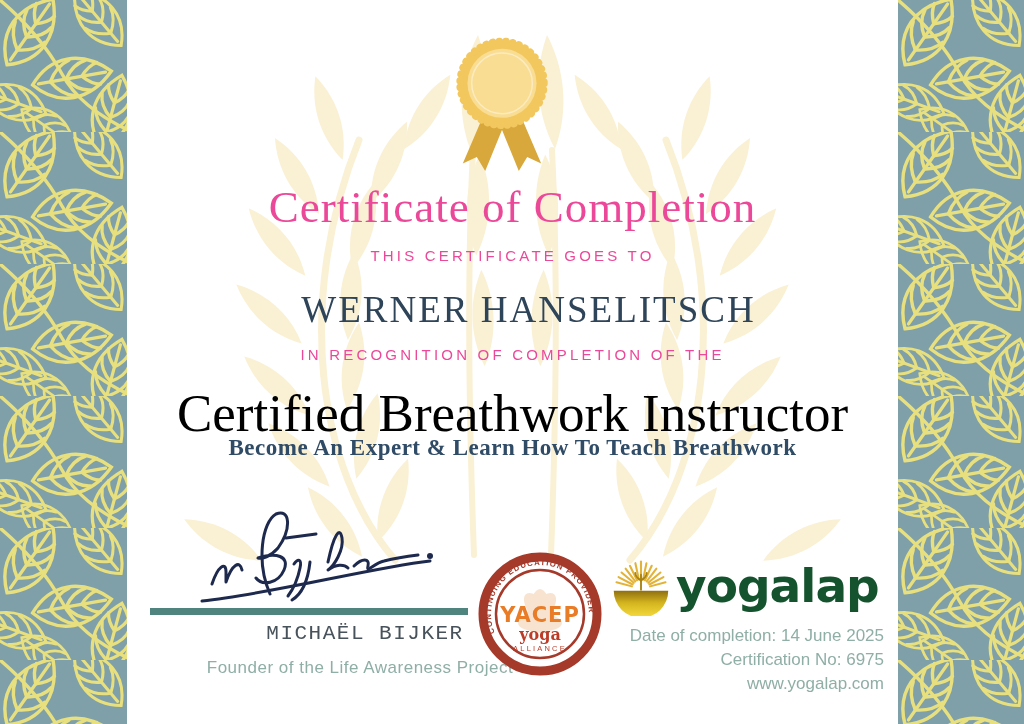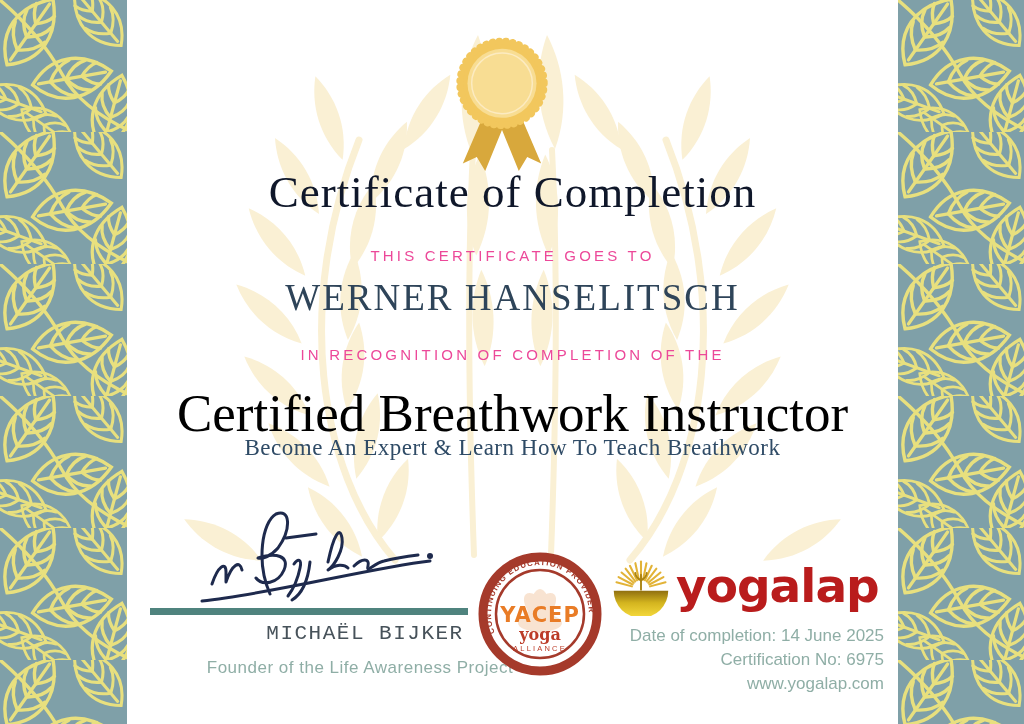--- a/index.html
+++ b/index.html
@@ -3,40 +3,40 @@
 <meta charset="utf-8">
 <style>
   html,body{margin:0;padding:0;background:#ffffff;}
   .page{position:relative;width:1024px;height:724px;background:#ffffff;overflow:hidden;
         font-family:"Liberation Serif", serif;}
   .border-strip{position:absolute;top:0;height:724px;z-index:2;}
   .border-left{left:0;}
   .border-right{right:0;}
   .laurel-svg{position:absolute;left:127px;top:0;width:771px;height:724px;z-index:0;}
   .center-text{position:absolute;left:127px;width:771px;text-align:center;z-index:3;line-height:1.08;}
-  .title{top:168px;font-size:45px;color:#0f172a;letter-spacing:1px;}
+  .title{top:183px;font-size:45px;color:#ec4899;letter-spacing:1px;}
   .eyebrow{font-family:"Liberation Sans", sans-serif;font-size:15px;letter-spacing:3.2px;color:#ec4899;}
   .eyebrow-1{top:248px;}
   .eyebrow-2{top:347px;}
-  .recipient{top:278px;font-size:37px;color:#2E4459;letter-spacing:2px;}
+  .recipient{top:290px;font-size:37px;color:#2E4459;letter-spacing:2px;margin-left:16px;}
   .course{top:385px;font-size:53px;color:#000000;}
-  .course-sub{top:436px;font-size:23px;color:#2F4B66;letter-spacing:0.5px;}
+  .course-sub{top:436px;font-size:23px;color:#2F4B66;letter-spacing:0.5px;font-weight:bold;}
   .medal{position:absolute;left:446px;top:26px;z-index:4;}
   .signature-svg{position:absolute;left:190px;top:506px;z-index:4;}
   .sig-line{position:absolute;left:150px;top:608px;width:318px;height:7px;background:#4F837E;z-index:4;}
   .signatory-name{position:absolute;left:200px;top:622px;width:330px;text-align:center;
                   font-family:Liberation Mono, monospace;font-size:21px;letter-spacing:1.5px;
                   color:#47525A;z-index:4;}
   .signatory-title{position:absolute;left:195px;top:658px;width:330px;text-align:center;
                    font-family:"Liberation Sans", sans-serif;font-size:17px;letter-spacing:0.5px;
                    color:#8FAEA6;z-index:4;}
   .badge{position:absolute;left:477px;top:551px;z-index:5;}
   .brand{position:absolute;left:610px;top:556px;display:flex;align-items:flex-start;z-index:4;}
   .brand-name{font-family:"DejaVu Sans", sans-serif;font-weight:bold;font-size:47px;
-              color:#b91c1c;letter-spacing:-1px;line-height:1;margin-left:4px;margin-top:6px;}
+              color:#14532d;letter-spacing:-1px;line-height:1;margin-left:4px;margin-top:6px;}
   .details{position:absolute;left:590px;top:624px;width:294px;text-align:right;
            font-family:"Liberation Sans", sans-serif;font-size:17px;color:#8FAEA6;
            line-height:24px;z-index:4;}
 </style>
 </head>
 <body>
 
 <div class="page">
 
   <svg width="0" height="0" style="position:absolute" aria-hidden="true">

